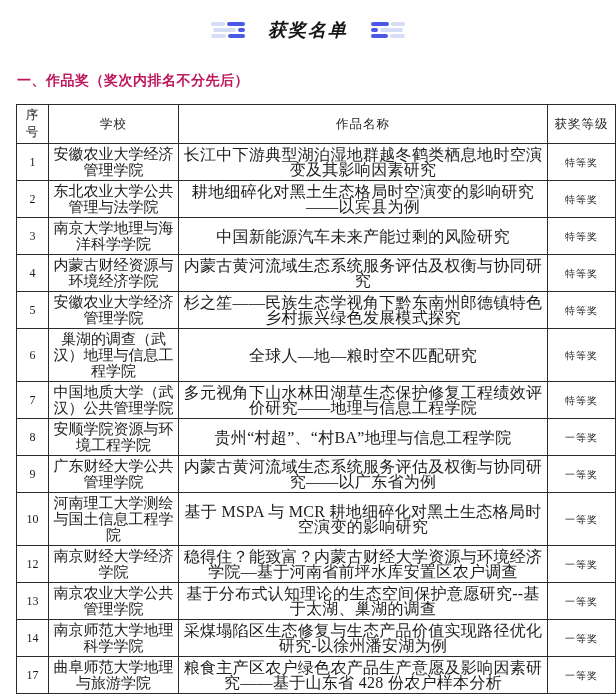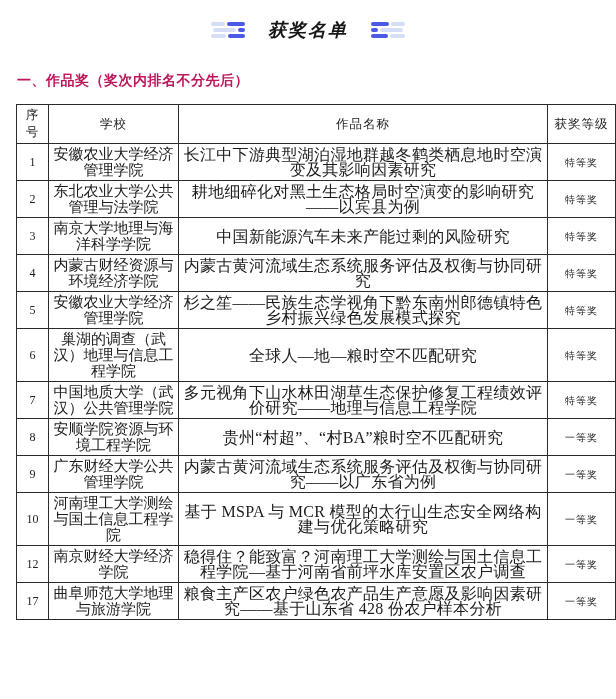--- a/index.html
+++ b/index.html
@@ -149,47 +149,59 @@
   <tr>
     <td class="cell-no">7</td>
     <td class="cell-school">中国地质大学（武汉）公共管理学院</td>
     <td class="cell-work">多元视角下山水林田湖草生态保护修复工程绩效评价研究——地理与信息工程学院</td>
     <td class="cell-award">特等奖</td>
   </tr>
 
   <tr>
     <td class="cell-no">8</td>
     <td class="cell-school">安顺学院资源与环境工程学院</td>
-    <td class="cell-work">贵州“村超”、“村BA”粮时空不匹配研究</td>
+    <td class="cell-work">贵州“村超”、“村BA”地理与信息工程学院</td>
     <td class="cell-award">一等奖</td>
   </tr>
 
   <tr>
     <td class="cell-no">9</td>
     <td class="cell-school">广东财经大学公共管理学院</td>
     <td class="cell-work">内蒙古黄河流域生态系统服务评估及权衡与协同研究——以广东省为例</td>
     <td class="cell-award">一等奖</td>
   </tr>
 
   <tr>
     <td class="cell-no">10</td>
     <td class="cell-school">河南理工大学测绘与国土信息工程学院</td>
-    <td class="cell-work">基于 MSPA 与 MCR 模型的太行山生态安全网络构建与优化策略研究</td>
+    <td class="cell-work">基于 MSPA 与 MCR 耕地细碎化对黑土生态格局时空演变的影响研究</td>
     <td class="cell-award">一等奖</td>
   </tr>
 
 
   <tr>
     <td class="cell-no">12</td>
     <td class="cell-school">南京财经大学经济学院</td>
-    <td class="cell-work">稳得住？能致富？河南理工大学测绘与国土信息工程学院—基于河南省前坪水库安置区农户调查</td>
-    <td class="cell-award">一等奖</td>
-  </tr>
-
-
+    <td class="cell-work">稳得住？能致富？内蒙古财经大学资源与环境经济学院—基于河南省前坪水库安置区农户调查</td>
+    <td class="cell-award">一等奖</td>
+  </tr>
+
+  <tr>
+    <td class="cell-no">13</td>
+    <td class="cell-school">南京农业大学公共管理学院</td>
+    <td class="cell-work">基于分布式认知理论的生态空间保护意愿研究--基于太湖、巢湖的调查</td>
+    <td class="cell-award">一等奖</td>
+  </tr>
+
+  <tr>
+    <td class="cell-no">14</td>
+    <td class="cell-school">南京师范大学地理科学学院</td>
+    <td class="cell-work">采煤塌陷区生态修复与生态产品价值实现路径优化研究-以徐州潘安湖为例</td>
+    <td class="cell-award">一等奖</td>
+  </tr>
 
 
 
   <tr>
     <td class="cell-no">17</td>
     <td class="cell-school">曲阜师范大学地理与旅游学院</td>
     <td class="cell-work">粮食主产区农户绿色农产品生产意愿及影响因素研究——基于山东省 428 份农户样本分析</td>
     <td class="cell-award">一等奖</td>
   </tr>
 </tbody>

